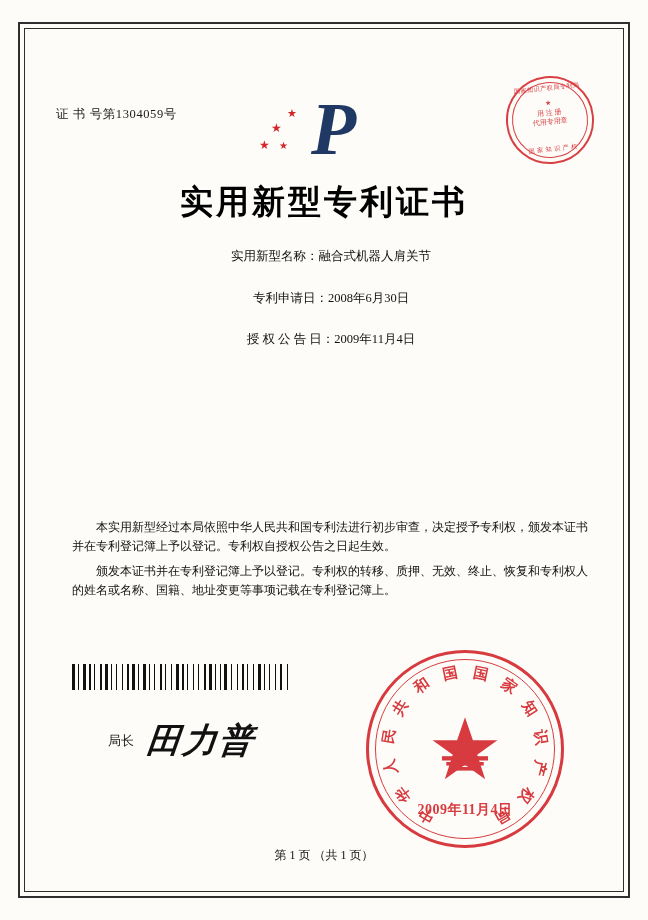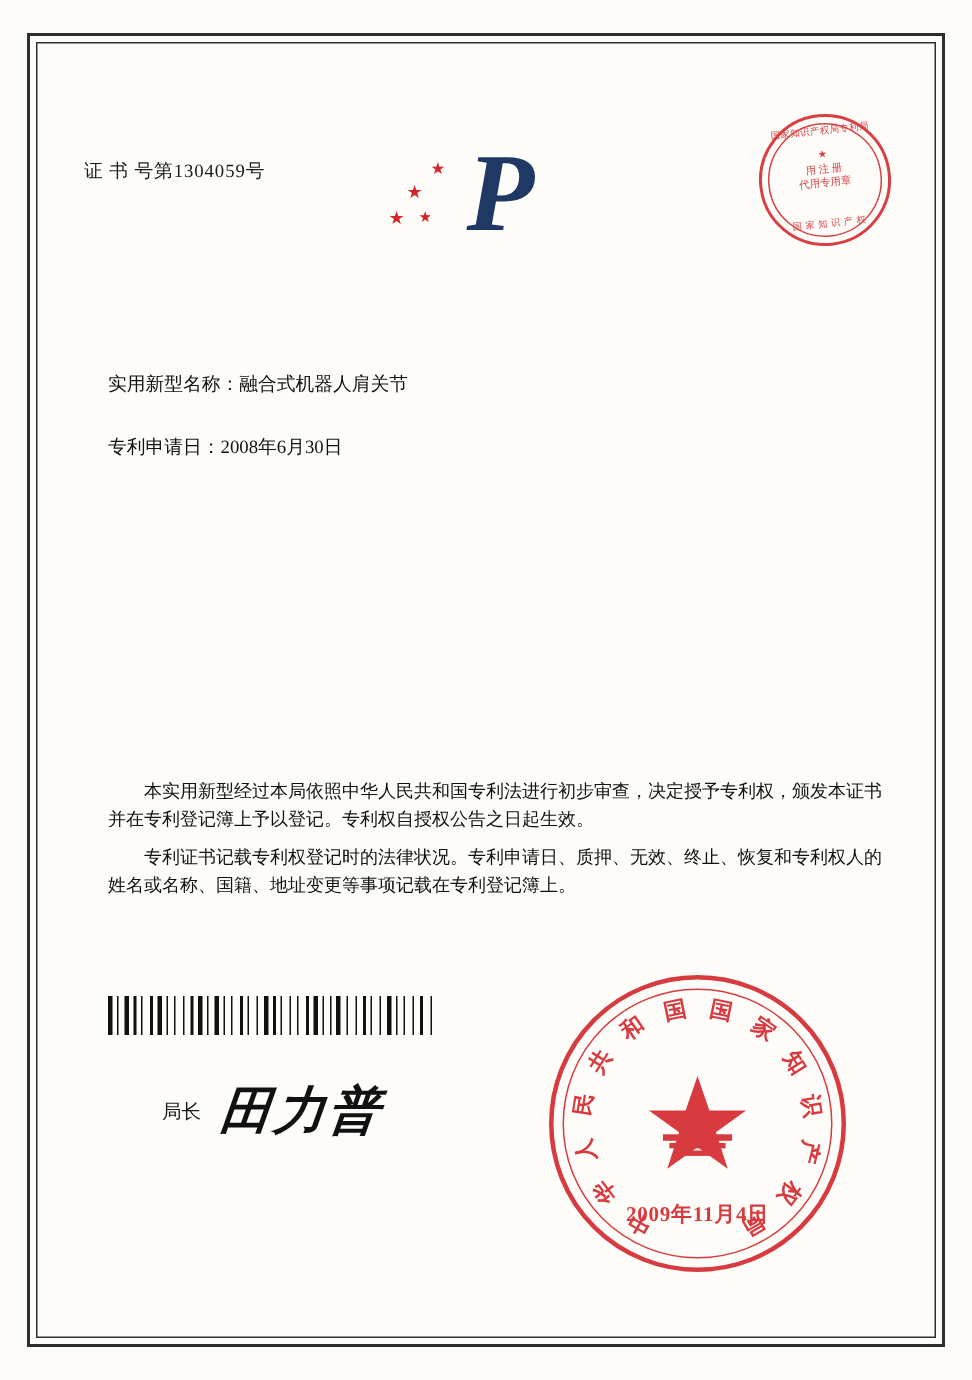--- a/index.html
+++ b/index.html
@@ -175,20 +175,21 @@
     left: 24px;
     right: 10px;
     top: 190px;
   }
   .field-row {
     font-size: 12.5px;
     line-height: 1.4;
     margin-bottom: 24px;
     color: #111;
     white-space: nowrap;
+    text-align: center;
   }
   .field-label {
     display: inline-block;
   }
   .field-value {
     display: inline-block;
   }
 
   
   .body-text {
@@ -336,33 +337,37 @@
     <div class="logo">
       <div class="stars">
         <span class="st s1">★</span>
         <span class="st s2">★</span>
         <span class="st s3">★</span>
         <span class="st s4">★</span>
       </div>
       <div class="pmark">P</div>
     </div>
 
+    <div class="title">实用新型专利证书</div>
 
     <div class="fields">
       <div class="field-row">
         <span class="field-label">实用新型名称：</span><span class="field-value">融合式机器人肩关节</span>
       </div>
       <div class="field-row">
         <span class="field-label">专利申请日：</span><span class="field-value">2008年6月30日</span>
       </div>
+      <div class="field-row">
+        <span class="field-label">授 权 公 告 日：</span><span class="field-value">2009年11月4日</span>
+      </div>
     </div>
 
     <div class="body-text">
       <p>本实用新型经过本局依照中华人民共和国专利法进行初步审查，决定授予专利权，颁发本证书并在专利登记簿上予以登记。专利权自授权公告之日起生效。</p>
-      <p>专利证书记载专利权登记时的法律状况。专利申请日、质押、无效、终止、恢复和专利权人的姓名或名称、国籍、地址变更等事项记载在专利登记簿上。</p>
+      <p>颁发本证书并在专利登记簿上予以登记。专利权的转移、质押、无效、终止、恢复和专利权人的姓名或名称、国籍、地址变更等事项记载在专利登记簿上。</p>
     </div>
 
     <div class="barcode">
         <i style="width: 3px; margin-right: 1px; background: rgb(17, 17, 17);"></i>
         <i style="width: 1px; margin-right: 1px; background: transparent;"></i>
         <i style="width: 1px; margin-right: 1px; background: rgb(17, 17, 17);"></i>
         <i style="width: 2px; margin-right: 1px; background: transparent;"></i>
         <i style="width: 3px; margin-right: 1px; background: rgb(17, 17, 17);"></i>
         <i style="width: 1px; margin-right: 1px; background: transparent;"></i>
         <i style="width: 2px; margin-right: 1px; background: rgb(17, 17, 17);"></i>
@@ -468,15 +473,16 @@
         <svg viewBox="0 0 100 100" width="72" height="72" aria-hidden="true">
           <polygon points="50,6 61,38 95,38 67,58 78,92 50,72 22,92 33,58 5,38 39,38" fill="#d3262b"></polygon>
           <rect x="18" y="60" width="64" height="6" fill="#d3262b"></rect>
           <rect x="24" y="68" width="52" height="5" fill="#d3262b"></rect>
           <rect x="30" y="75" width="40" height="5" fill="#d3262b"></rect>
         </svg>
       </div>
       <div class="date">2009年11月4日</div>
     </div>
 
+    <div class="footer">第 1 页 （共 1 页）</div>
 
   </div>
 </div>
 
 </body></html>

